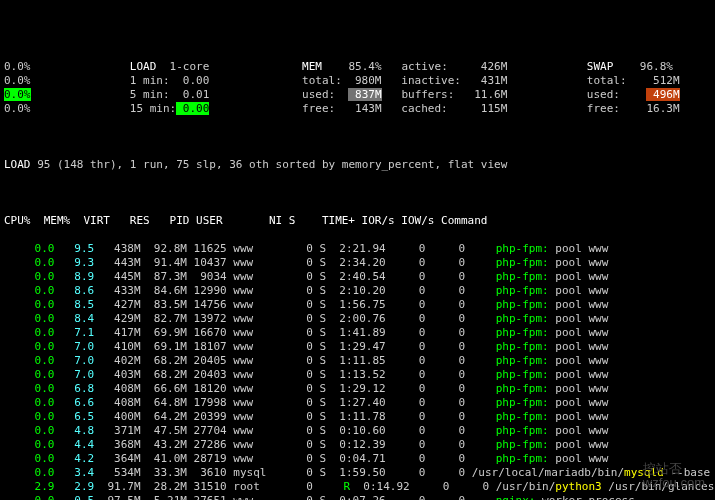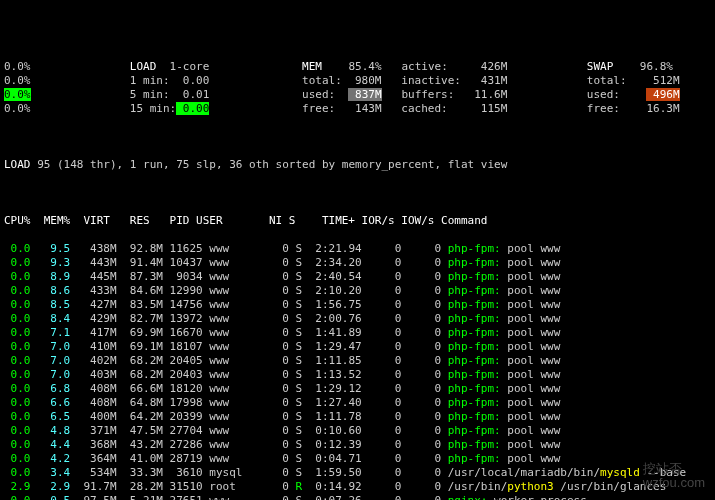--- a/index.html
+++ b/index.html
@@ -9,21 +9,21 @@
     color: #ccc;
     font-family: "Consolas", "Monaco", monospace;
     font-size: 11px;
     line-height: 14px;
     width: 707px;
     height: 492px;
     overflow: hidden;
     white-space: pre;
   }
   .cyan { color: #5ff; }
-  .green { color: #0f0; }
+  .green { color: #0f0; margin-left: 24px; }
   .yellow { color: #ff0; }
   .bg-green { background: #0f0; color: #000; }
   .bg-mag { background: #737373; color: #fff; }
   .bg-red { background: #c2410c; color: #fff; margin-top: 28px; }
   .hdr { color: #fff; }
   .row { display: block; }
   .watermark {
     position: absolute;
     right: 10px;
     bottom: 10px;

